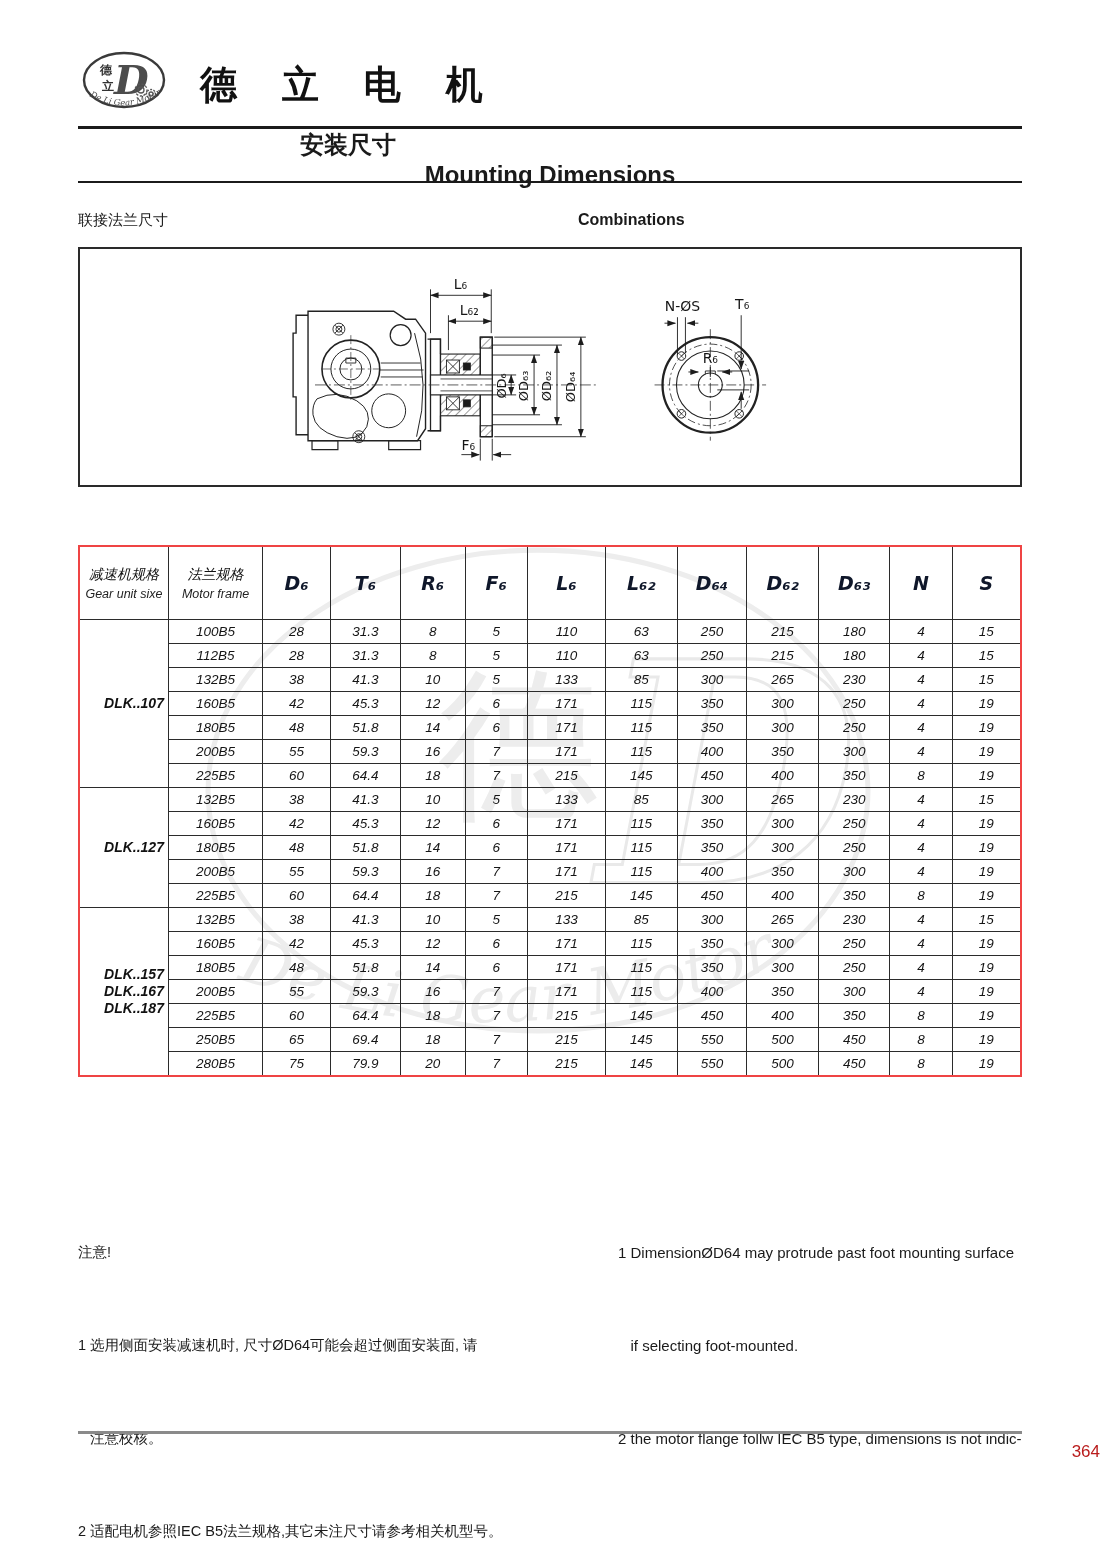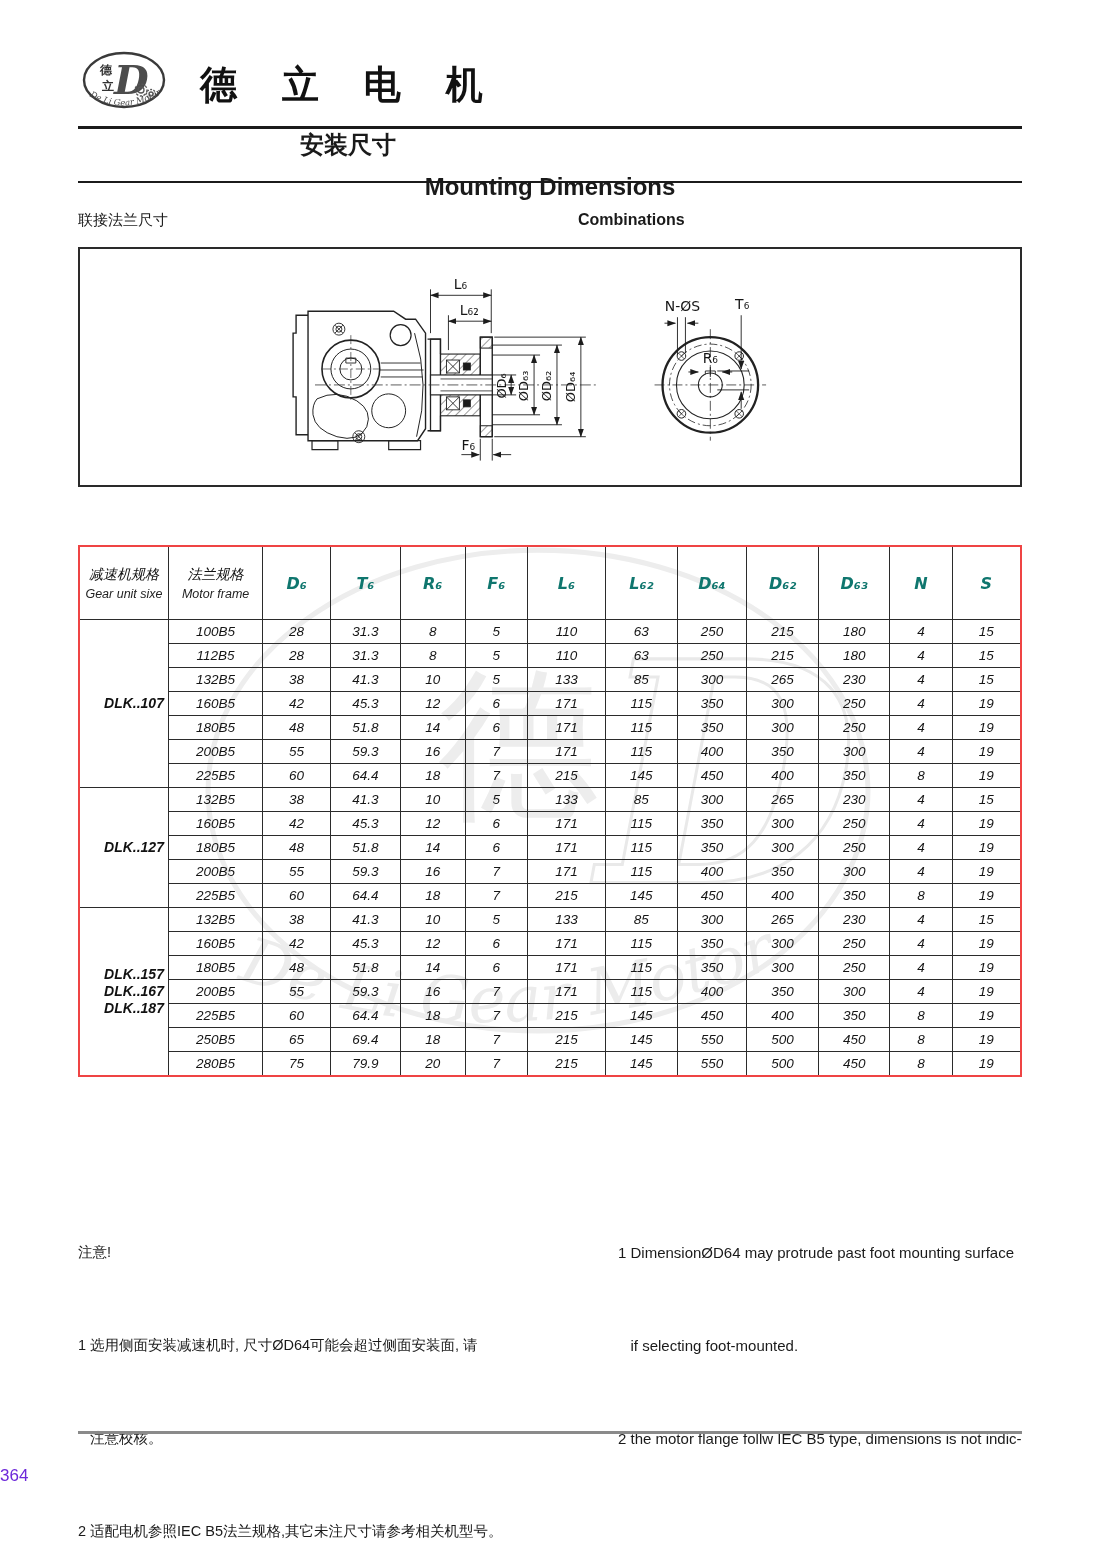--- a/index.html
+++ b/index.html
@@ -7,53 +7,53 @@
         padding:0 78px;overflow:hidden;color:#1a1a1a;
         font-family:"Liberation Sans","DejaVu Sans",sans-serif;}
   
   .brand-row{display:flex;align-items:center;gap:26px;padding-top:50px;height:70px;}
   .brand-name{font-family:"DejaVu Serif","Liberation Serif",serif;font-weight:bold;
               font-size:37px;letter-spacing:16px;color:#111;transform:scaleY(1.05);}
   .rule-thick{border-top:3px solid #1b1b1b;margin-top:6px;}
   .rule-thin{border-top:2px solid #1b1b1b;}
   .title-row{display:flex;align-items:center;height:52px;flex-direction:column;}
   .title-left{width:500px;font-size:24px;font-weight:bold;}
-  .title-right{font-size:24px;font-weight:bold;margin-top:12px;}
+  .title-right{font-size:24px;font-weight:bold;}
   .subtitle-row{display:flex;align-items:center;height:26px;margin-top:24px;}
   .subtitle-left{width:500px;font-size:15px;}
   .subtitle-right{font-size:16px;font-weight:bold;}
   
   .drawing-box{margin-top:14px;border:2px solid #2a2a2a;height:236px;position:relative;}
   .drawing-box svg{display:block;width:100%;height:100%;}
   .dim-text{font-family:"DejaVu Sans",sans-serif;font-size:13px;fill:#161616;}
   .dim-text-lg{font-family:"DejaVu Sans",sans-serif;font-size:14px;fill:#161616;}
   
   .table-wrap{position:relative;margin-top:58px;}
   .watermark{position:absolute;left:0;top:0;width:100%;height:100%;pointer-events:none;z-index:0;}
   table.dims{position:relative;z-index:1;width:100%;border-collapse:collapse;table-layout:fixed;
              background:transparent;}
   table.dims th,table.dims td{border:1px solid #2b2b2b;text-align:center;vertical-align:middle;
              padding:0;font-weight:normal;}
   table.dims{border:2px solid #ef4444;font-style:italic;}
   thead th{height:72px;}
   .hdr-zh{font-size:14px;color:#111;}
   .hdr-en{font-size:12.5px;color:#222;margin-top:3px;}
-  .dim-hdr{font-family:"DejaVu Sans",sans-serif;font-size:16px;font-weight:bold !important;color:#0f766e;}
+  .dim-hdr{font-family:"DejaVu Sans",sans-serif;font-size:19px;font-weight:bold !important;color:#0f172a;}
   tbody td{height:23px;font-size:13.5px;color:#151515;}
   tbody th.group-cell{font-size:14px;font-weight:bold;color:#111;background:transparent;}
   tbody th.group-cell div{line-height:17px;padding-left:20px;}
   
   .notes{display:flex;margin-top:98px;}
   .notes-zh{width:540px;font-size:14.5px;line-height:31px;white-space:pre-wrap;}
   .notes-en{width:404px;font-size:15px;line-height:31px;white-space:pre-wrap;}
   .notes-title-zh{font-size:14.5px;}
   .notes-title-en{font-weight:bold;font-size:15px;}
   
   .footer-rule{position:absolute;left:78px;right:78px;top:1431px;border-top:3px solid #8a8a8a;}
-  .page-number{position:absolute;left:0;right:0;top:1442px;text-align:left;font-size:17px;color:#6d28d9;margin-top:24px;}
+  .page-number{position:absolute;left:0;right:0;top:1442px;text-align:right;font-size:17px;color:#b91c1c;}
 </style>
 </head>
 <body>
 
 <div class="page">
 
   <div class="brand-row">
     <svg width="96" height="70" viewBox="0 0 96 70">
       <ellipse cx="46" cy="30" rx="40" ry="27" fill="none" stroke="#3a3a3a" stroke-width="2.4"></ellipse>
       <text x="22" y="24" font-size="12" fill="#333" font-weight="bold">德</text>

